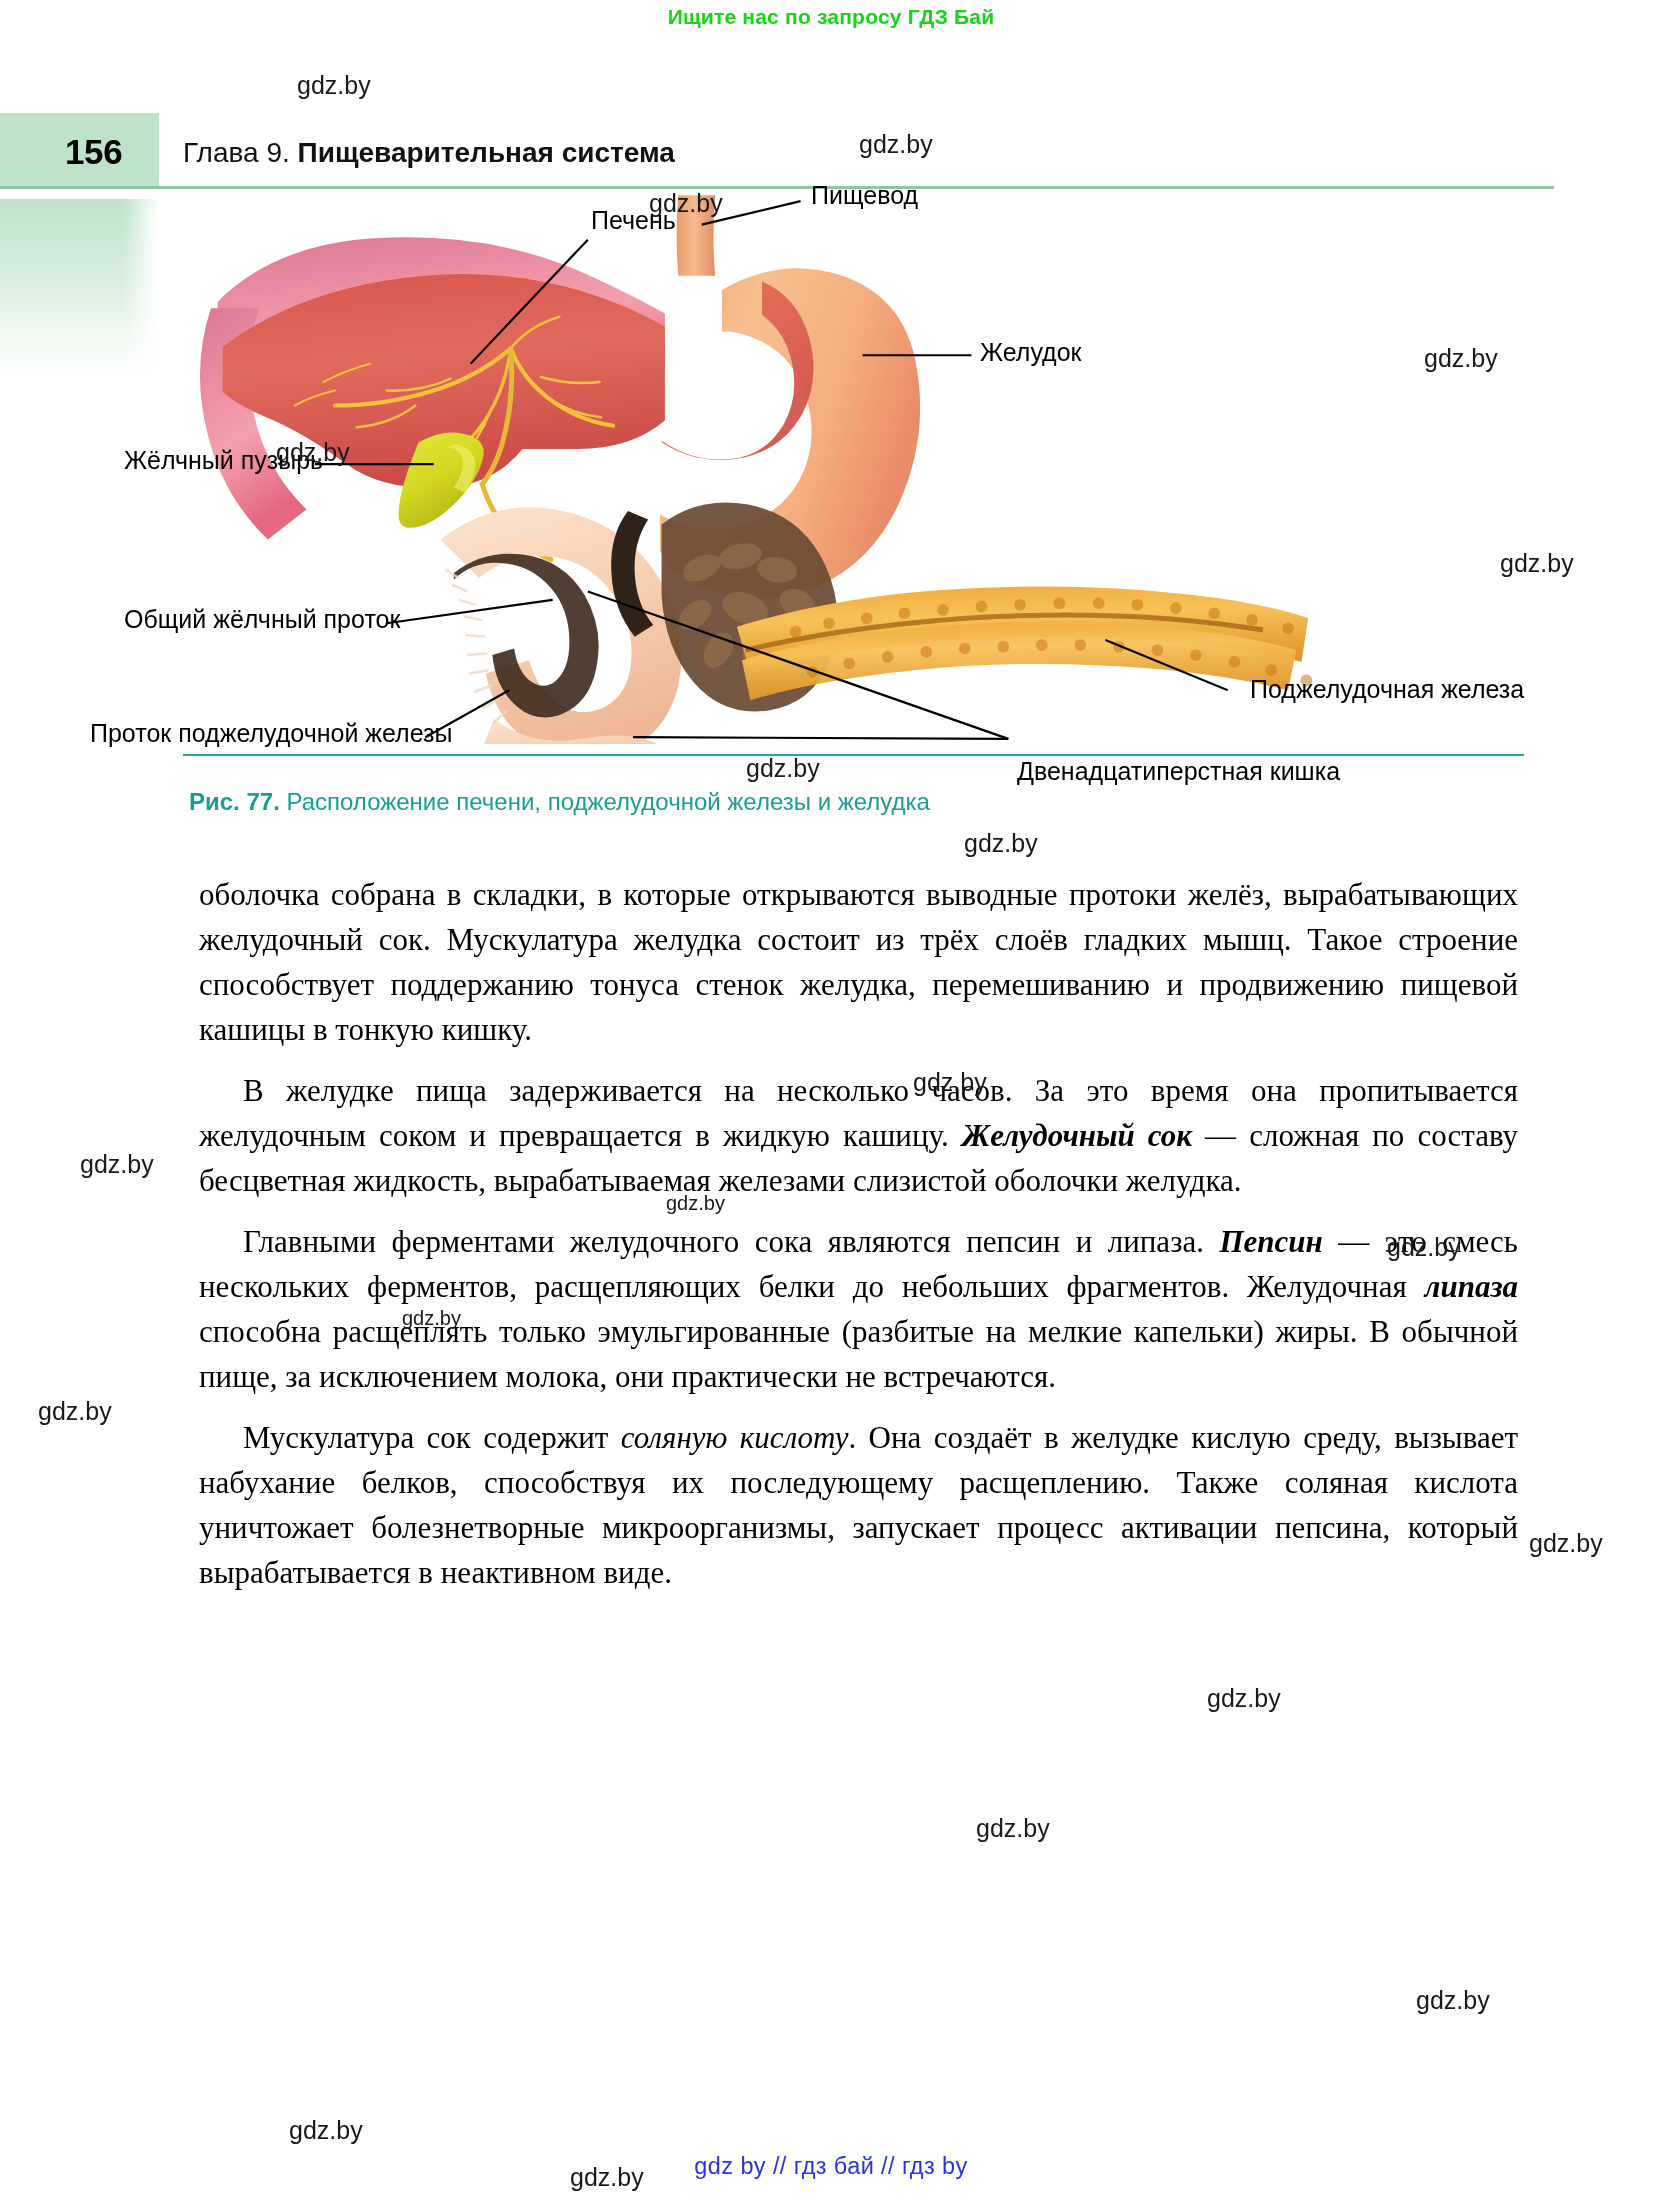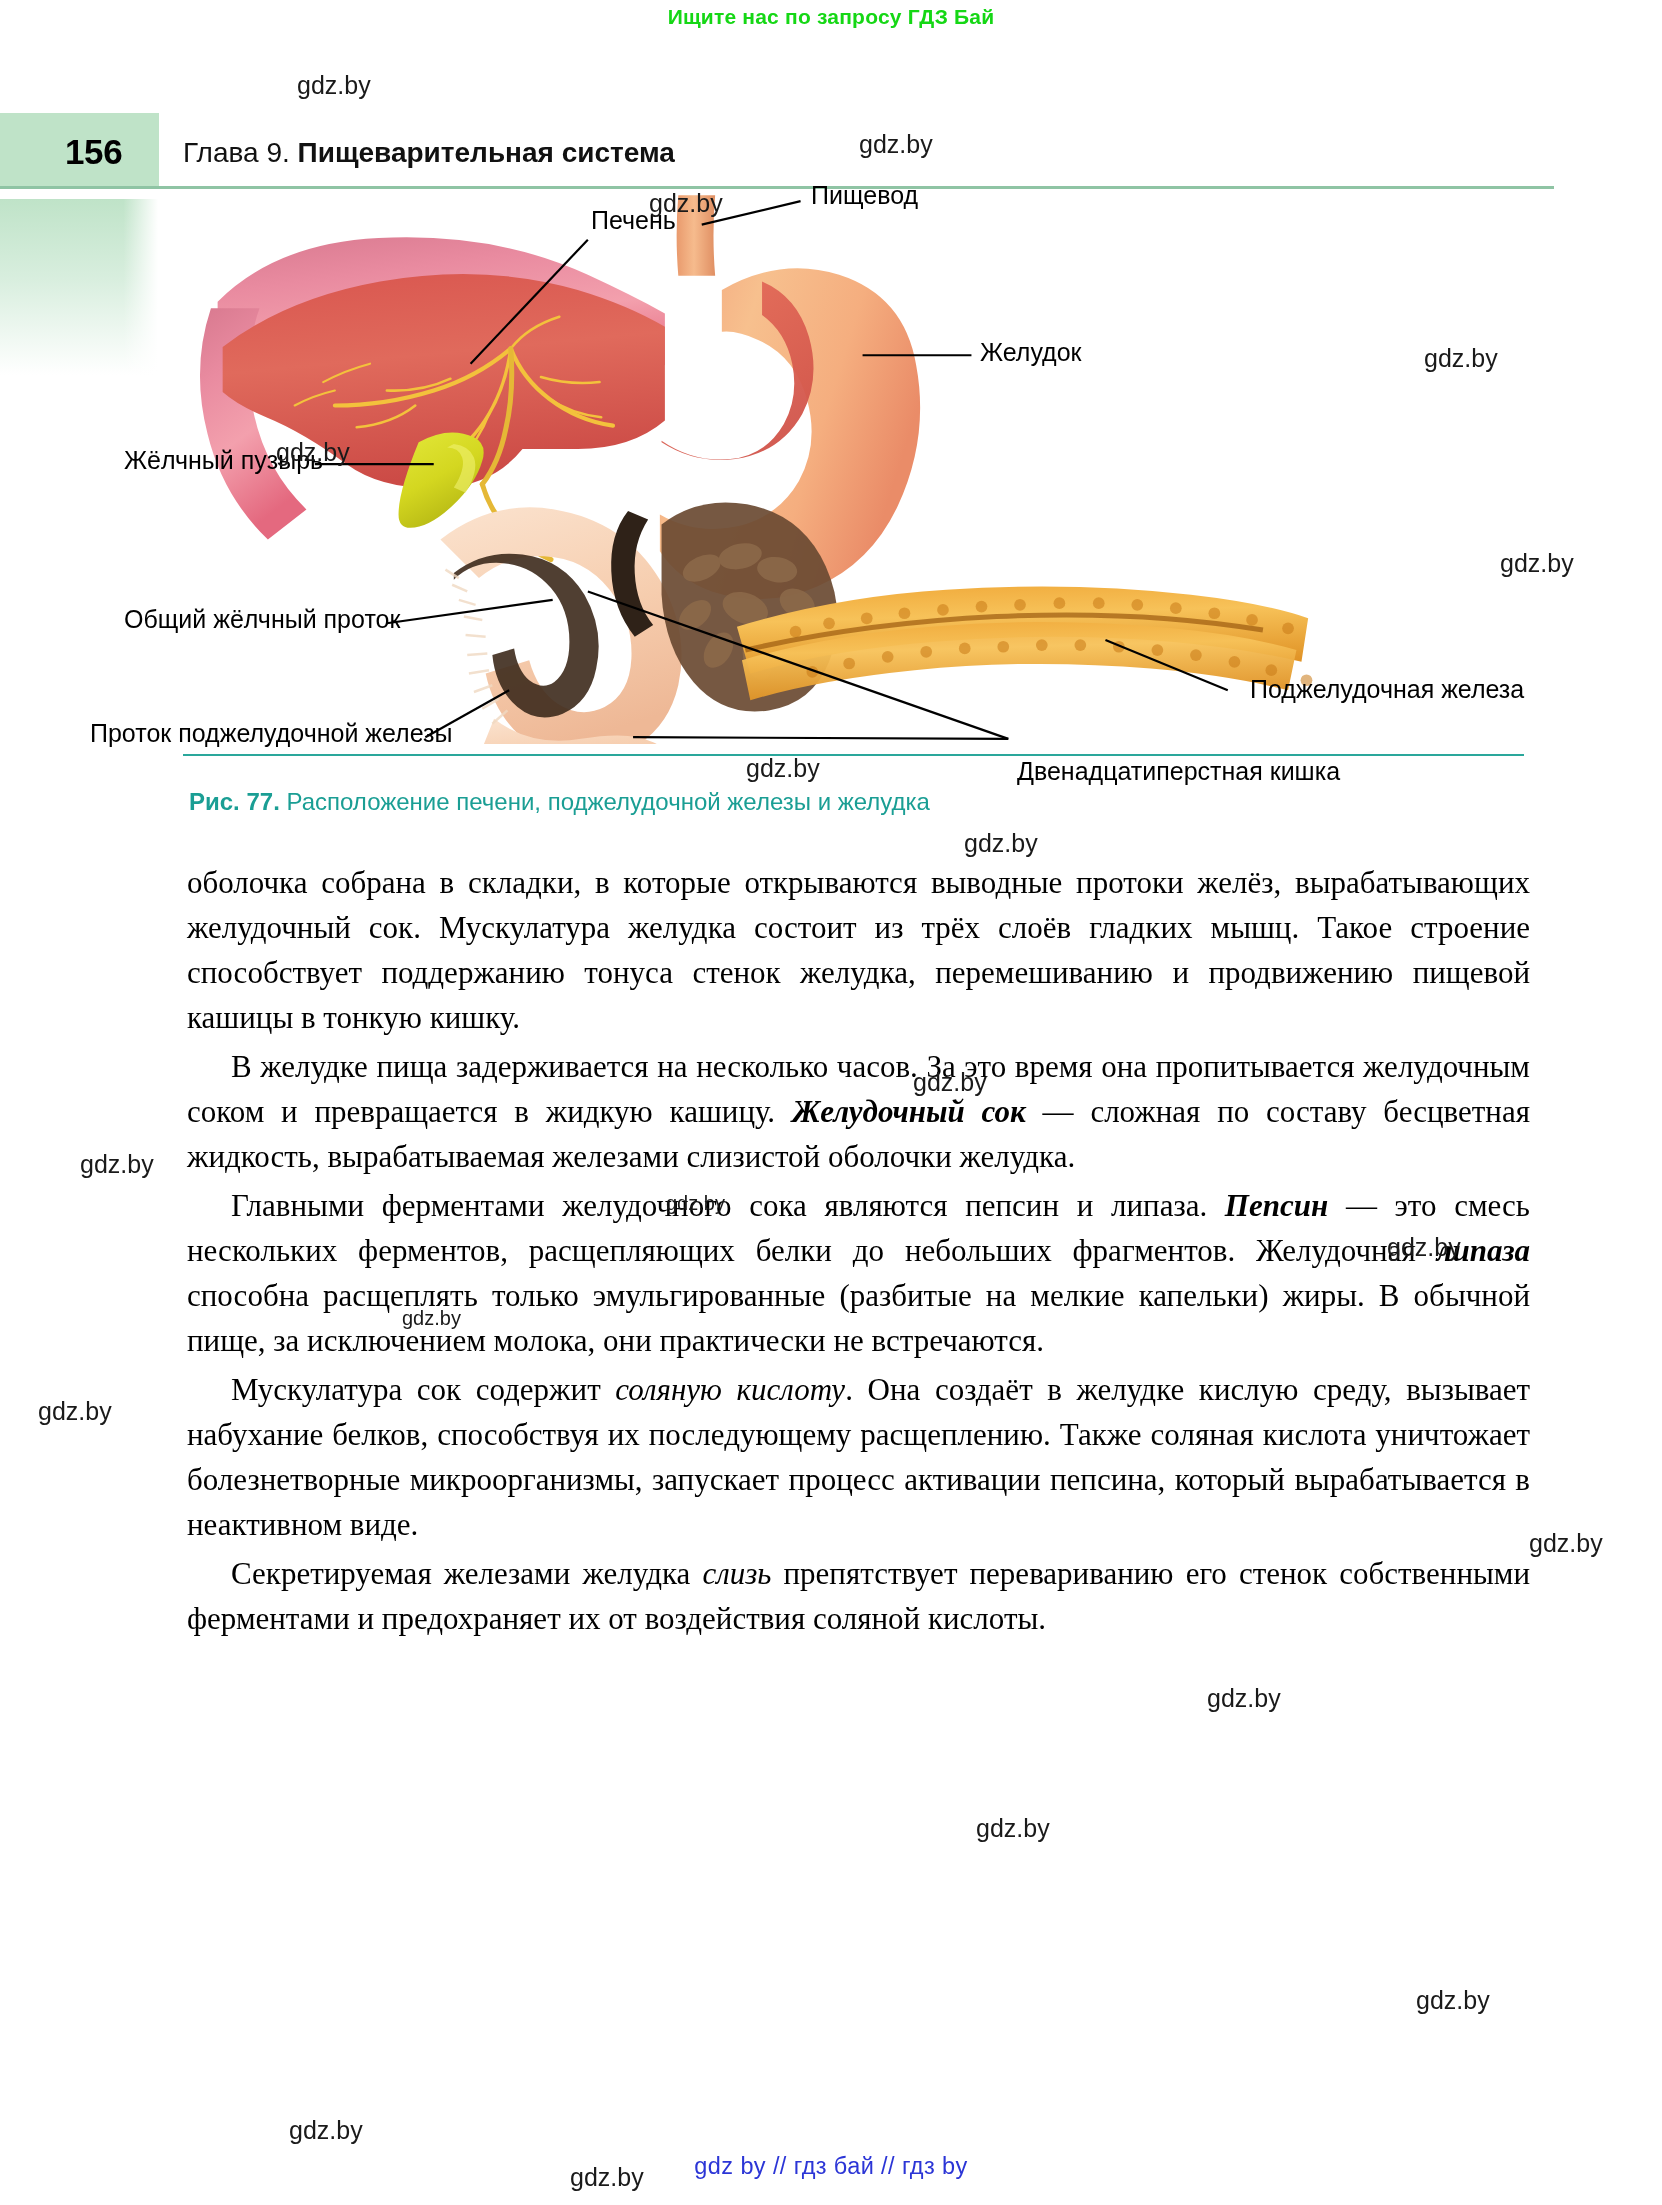--- a/index.html
+++ b/index.html
@@ -131,21 +131,21 @@
     width: 1351px;
     font-family: "Liberation Serif", serif;
     font-size: 31px;
     line-height: 45px;
     color: #000000;
     text-align: justify;
     text-align-last: left;
     hyphens: manual;
   }
   .body-text p {
-    margin: 4px;
+    margin: 16px;
     text-indent: 44px;
   }
   .body-text p.no-indent { text-indent: 0; }
   .bi { font-weight: bold; font-style: italic; }
   .it { font-style: italic; }
   .teal-bold { color: #0f9e94; font-weight: bold; }
 
   
   .wm {
     position: absolute;
@@ -395,23 +395,20 @@
   </p>
 
   <p>
     <span>Главными ферментами желудочного сока являются пепсин и липаза. </span><span class="bi">Пепсин</span><span> — это смесь нескольких ферментов, расщепляющих белки до небольших фрагментов. Желудочная </span><span class="bi">липаза</span><span> способна расщеплять только эмульгированные (разбитые на мелкие капельки) жиры. В обычной пище, за исключением молока, они практически не встречаются.</span>
   </p>
 
   <p>
     <span>Мускулатура сок содержит </span><span class="it">соляную кислоту</span><span>. Она создаёт в желудке кислую среду, вызывает набухание белков, способствуя их последующему расщеплению. Также соляная кислота уничтожает болезнетворные микроорганизмы, запускает процесс активации пепсина, который вырабатывается в неактивном виде.</span>
   </p>
 
-  <p>
-    <span>Секретируемая железами желудка </span><span class="it">слизь</span><span> препятствует перевариванию его стенок собственными ферментами и предохраняет их от воздействия соляной кислоты.</span>
-  </p>
 
 
 </div>
 
 <div class="footer-links">gdz by  //  гдз бай  //  гдз by</div>
 
 <div id="watermark-layer">
     <div class="wm" style="left: 297px; top: 71px; font-size: 25px;">gdz.by</div>
     <div class="wm" style="left: 859px; top: 130px; font-size: 25px;">gdz.by</div>
     <div class="wm" style="left: 649px; top: 189px; font-size: 25px;">gdz.by</div>

